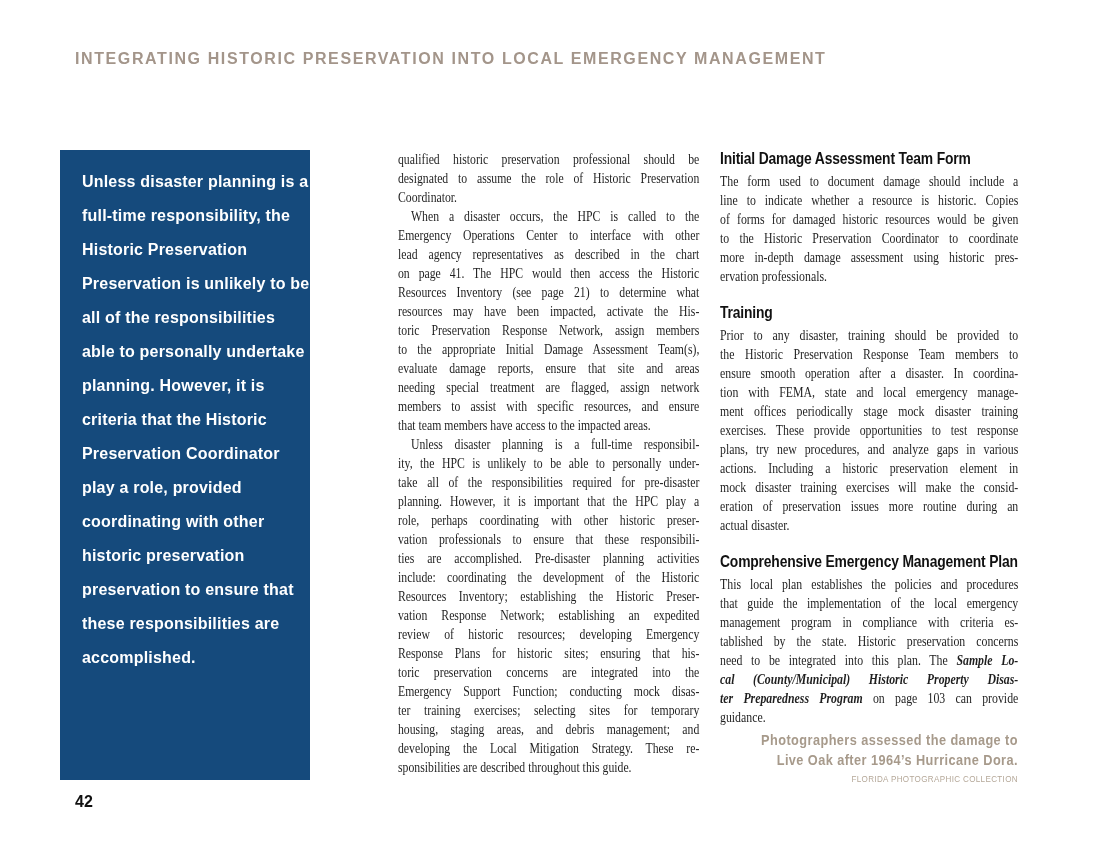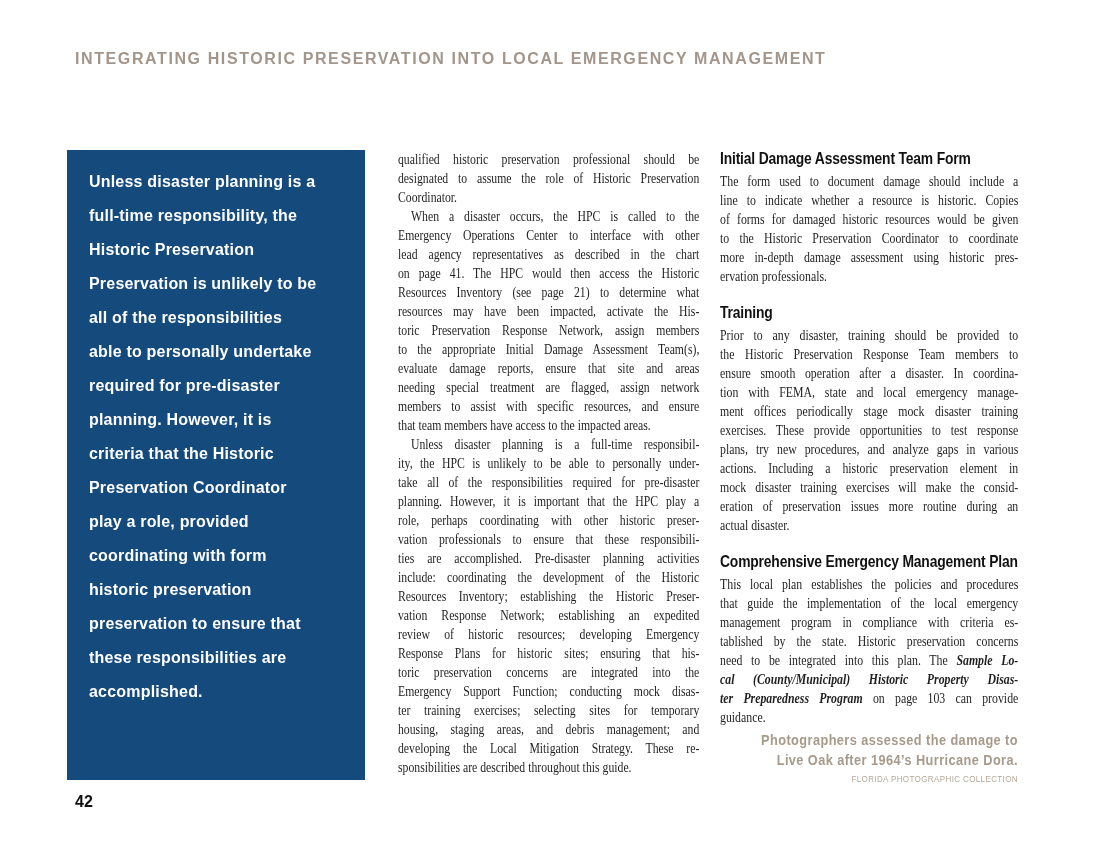--- a/index.html
+++ b/index.html
@@ -12,21 +12,21 @@
   
   .runhead{
     position:absolute;left:75px;top:50px;
     font-family:"Liberation Sans", sans-serif;
     font-weight:bold;font-size:16px;letter-spacing:1.6px;
     color:#a3958a;white-space:nowrap;
   }
 
   
   .pullquote{
-    position:absolute;left:67px;top:150px;width:298px;height:630px;
+    position:absolute;left:60px;top:150px;width:250px;height:630px;
     background:#154a7c;box-sizing:border-box;
     padding:15px 36px 0 22px;
   }
   .qline{
     font-family:"Liberation Sans", sans-serif;
     font-weight:bold;font-size:16px;line-height:34px;
     color:#ffffff;letter-spacing:0.2px;white-space:nowrap;
   }
 
   
@@ -80,26 +80,25 @@
 
   <div class="runhead">INTEGRATING HISTORIC PRESERVATION INTO LOCAL EMERGENCY MANAGEMENT</div>
 
   <div class="pullquote" id="pullquote">
       <div class="qline">Unless disaster planning is a</div>
       <div class="qline">full-time responsibility, the</div>
       <div class="qline">Historic Preservation</div>
       <div class="qline">Preservation is unlikely to be</div>
       <div class="qline">all of the responsibilities</div>
       <div class="qline">able to personally undertake</div>
-      <div class="qline">required for pre-disaster</div>
       <div class="qline">planning. However, it is</div>
       <div class="qline">criteria that the Historic</div>
       <div class="qline">Preservation Coordinator</div>
       <div class="qline">play a role, provided</div>
-      <div class="qline">coordinating with form</div>
+      <div class="qline">coordinating with other</div>
       <div class="qline">historic preservation</div>
       <div class="qline">preservation to ensure that</div>
       <div class="qline">these responsibilities are</div>
       <div class="qline">accomplished.</div>
     </div>
 
   <div class="col col-middle" id="col-middle">
       <div class="bline">qualified historic preservation professional should be</div>
       <div class="bline">designated to assume the role of Historic Preservation</div>
       <div class="bline last">Coordinator.</div>

